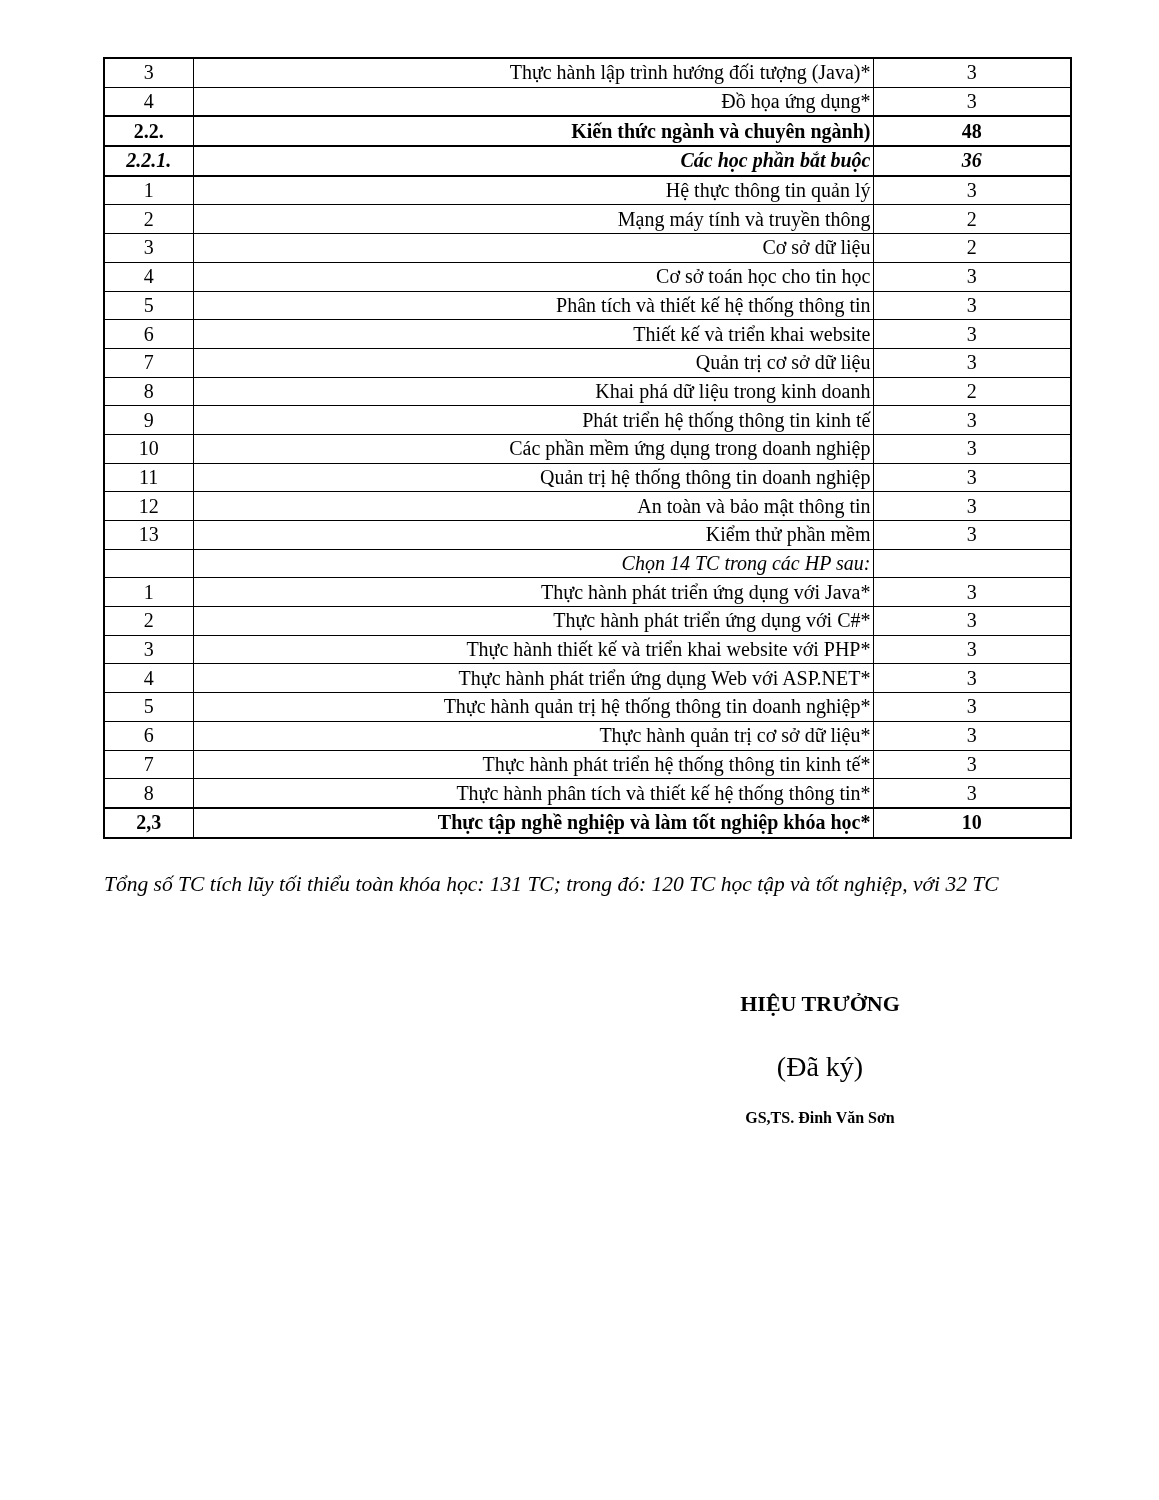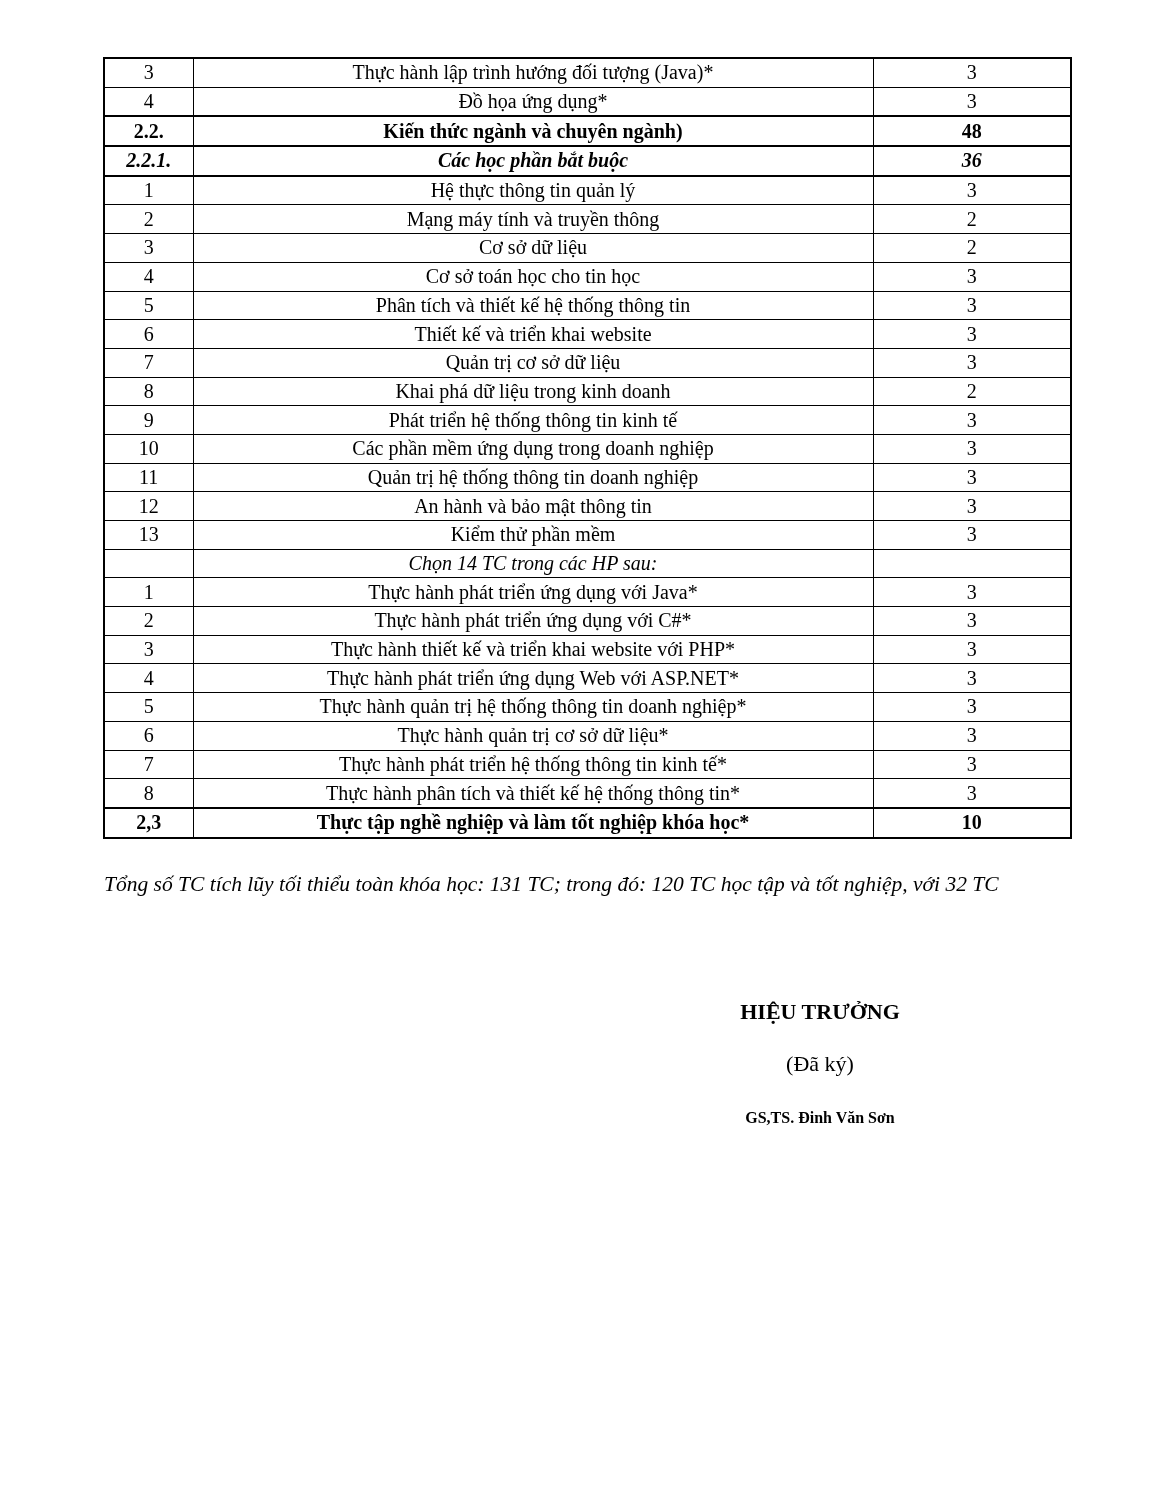--- a/index.html
+++ b/index.html
@@ -32,21 +32,21 @@
     border: 1px solid #000;
     height: 27.7px;
     font-size: 20px;
     line-height: 1.05;
     padding: 0 2px;
     overflow: hidden;
     white-space: nowrap;
     vertical-align: middle;
   }
   td.no-cell      { text-align: center; }
-  td.name-cell    { text-align: center; padding-left: 6px; font-family: Liberation Serif, serif; }
+  td.name-cell    { text-align: right; padding-left: 6px; font-family: Liberation Serif, serif; }
   td.credits-cell { text-align: center; }
 
   tr.row-section td {
     font-weight: bold;
     border-top-width: 2px;
     border-bottom-width: 2px;
   }
   tr.row-subsection td {
     font-weight: bold;
     font-style: italic;
@@ -67,29 +67,28 @@
     line-height: 33px;
   }
   .sig-title {
     position: absolute;
     left: 620px;
     top: 991px;
     width: 400px;
     text-align: center;
     font-weight: bold;
     font-size: 22px;
-    margin-top: 8px;
   }
   .sig-signed {
     position: absolute;
     left: 620px;
     top: 1051px;
     width: 400px;
     text-align: center;
-    font-size: 22px;
+    font-size: 28px;
   }
   .sig-name {
     position: absolute;
     left: 620px;
     top: 1109px;
     width: 400px;
     text-align: center;
     font-weight: bold;
     font-size: 16px;
   }
@@ -176,21 +175,21 @@
           <td class="name-cell">Các phần mềm ứng dụng trong doanh nghiệp</td>
           <td class="credits-cell">3</td>
         </tr>
         <tr class="row-course">
           <td class="no-cell">11</td>
           <td class="name-cell">Quản trị hệ thống thông tin doanh nghiệp</td>
           <td class="credits-cell">3</td>
         </tr>
         <tr class="row-course">
           <td class="no-cell">12</td>
-          <td class="name-cell">An hành và bảo mật thông tin</td>
+          <td class="name-cell">An toàn và bảo mật thông tin</td>
           <td class="credits-cell">3</td>
         </tr>
         <tr class="row-course">
           <td class="no-cell">13</td>
           <td class="name-cell">Kiểm thử phần mềm</td>
           <td class="credits-cell">3</td>
         </tr>
         <tr class="row-instruction">
           <td class="no-cell"></td>
           <td class="name-cell">Chọn 14 TC trong các HP sau:</td>

